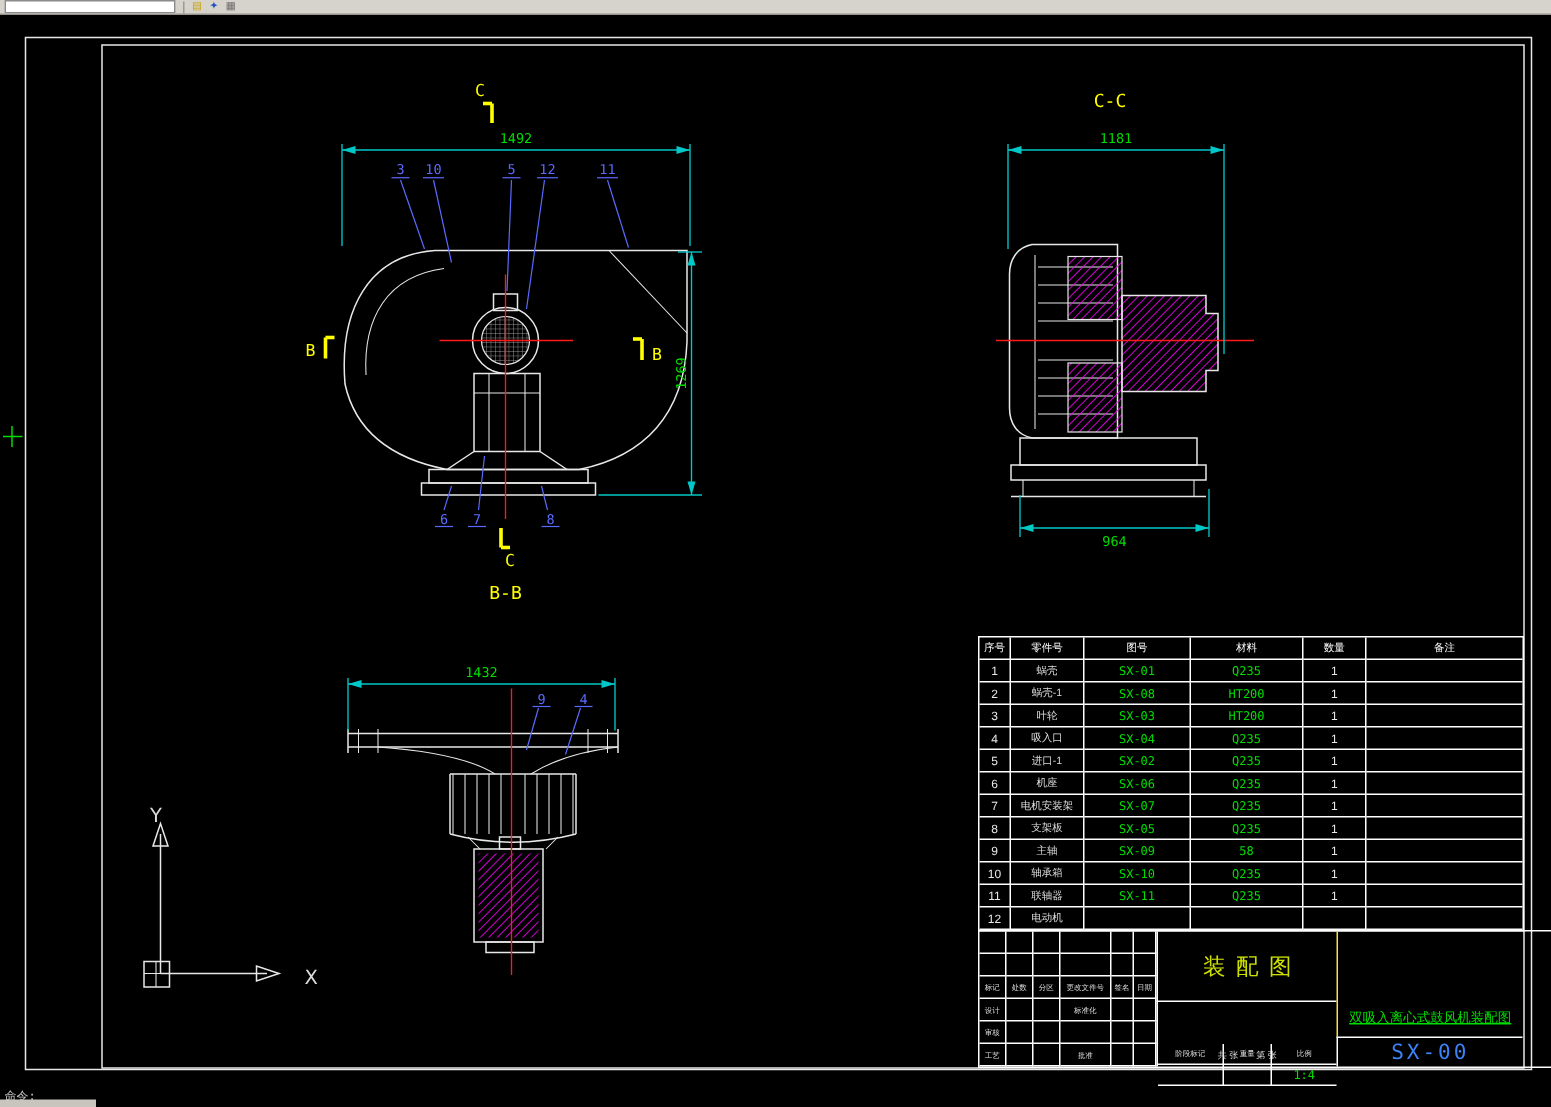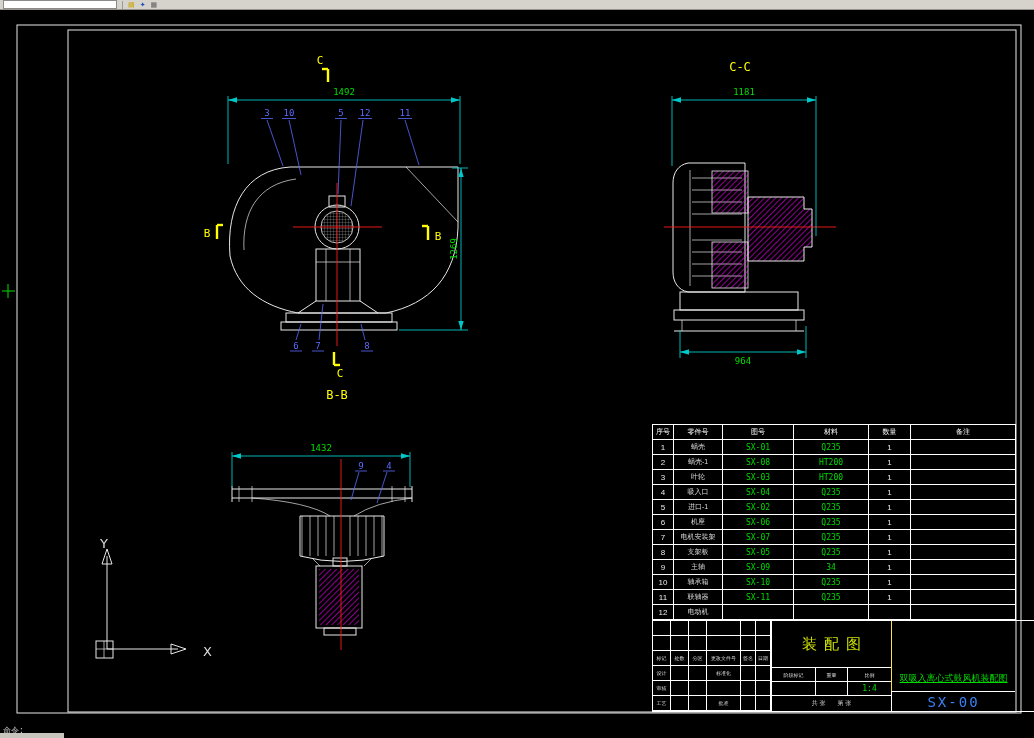--- a/index.html
+++ b/index.html
@@ -60,21 +60,21 @@
   .tc.c4{width:34px;} .tc.c5{width:15px;} .tc.c6{width:15px;border-right:1px solid #fff;}
   .tb-mid-title{position:absolute;left:118px;top:0;width:120px;height:47px;
       border-left:1px solid #fff;border-bottom:1px solid #fff;box-sizing:border-box;
       display:flex;align-items:center;justify-content:center;color:#cde000;
       font-size:15px;letter-spacing:7px;padding-left:7px;}
   .tb-mid-grid{position:absolute;left:118px;top:47px;width:120px;height:43px;
       border-left:1px solid #fff;box-sizing:border-box;}
   .tm-row{display:flex;box-sizing:border-box;}
   .tm{border-right:1px solid #fff;border-bottom:1px solid #fff;box-sizing:border-box;
       display:flex;align-items:center;justify-content:center;font-size:5px;color:#ddd;
-      overflow:hidden;white-space:nowrap;}
+      overflow:hidden;white-space:nowrap;margin-top:28px;}
   .tm.a{width:44px;} .tm.b{width:32px;} .tm.c{width:43px;border-right:none;}
   .tm.val{font-size:8px;color:#00dd00;font-family:"DejaVu Sans Mono",monospace;}
   .tm-sheets{height:14px;display:flex;align-items:center;justify-content:center;gap:12px;
       font-size:6px;color:#ddd;}
   .tb-right-name{position:absolute;left:238px;top:0;width:124px;height:70px;
       border-left:1px solid #fde047;box-sizing:border-box;display:flex;align-items:flex-end;
       justify-content:center;padding-bottom:6px;color:#00dd00;font-size:9px;
       white-space:nowrap;overflow:hidden;text-decoration:underline;}
   .tb-right-no{position:absolute;left:238px;top:70px;width:124px;height:20px;
       border-left:1px solid #fff;border-top:1px solid #fff;box-sizing:border-box;
@@ -383,21 +383,21 @@
         <div class="col5 last"></div>
         <div class="col0">8</div>
         <div class="col1">支架板</div>
         <div class="col2">SX-05</div>
         <div class="col3">Q235</div>
         <div class="col4">1</div>
         <div class="col5 last"></div>
         <div class="col0">9</div>
         <div class="col1">主轴</div>
         <div class="col2">SX-09</div>
-        <div class="col3">34</div>
+        <div class="col3">58</div>
         <div class="col4">1</div>
         <div class="col5 last"></div>
         <div class="col0">10</div>
         <div class="col1">轴承箱</div>
         <div class="col2">SX-10</div>
         <div class="col3">Q235</div>
         <div class="col4">1</div>
         <div class="col5 last"></div>
         <div class="col0">11</div>
         <div class="col1">联轴器</div>

